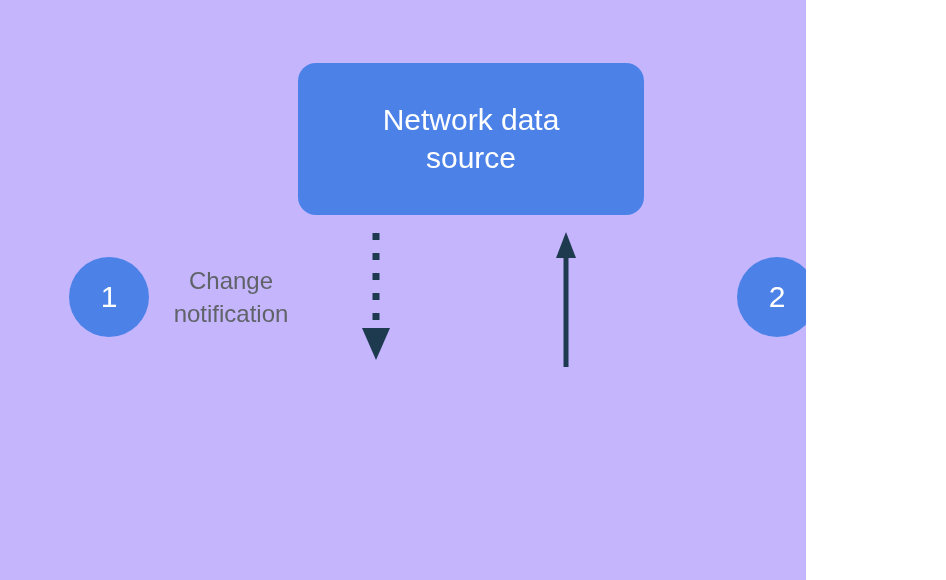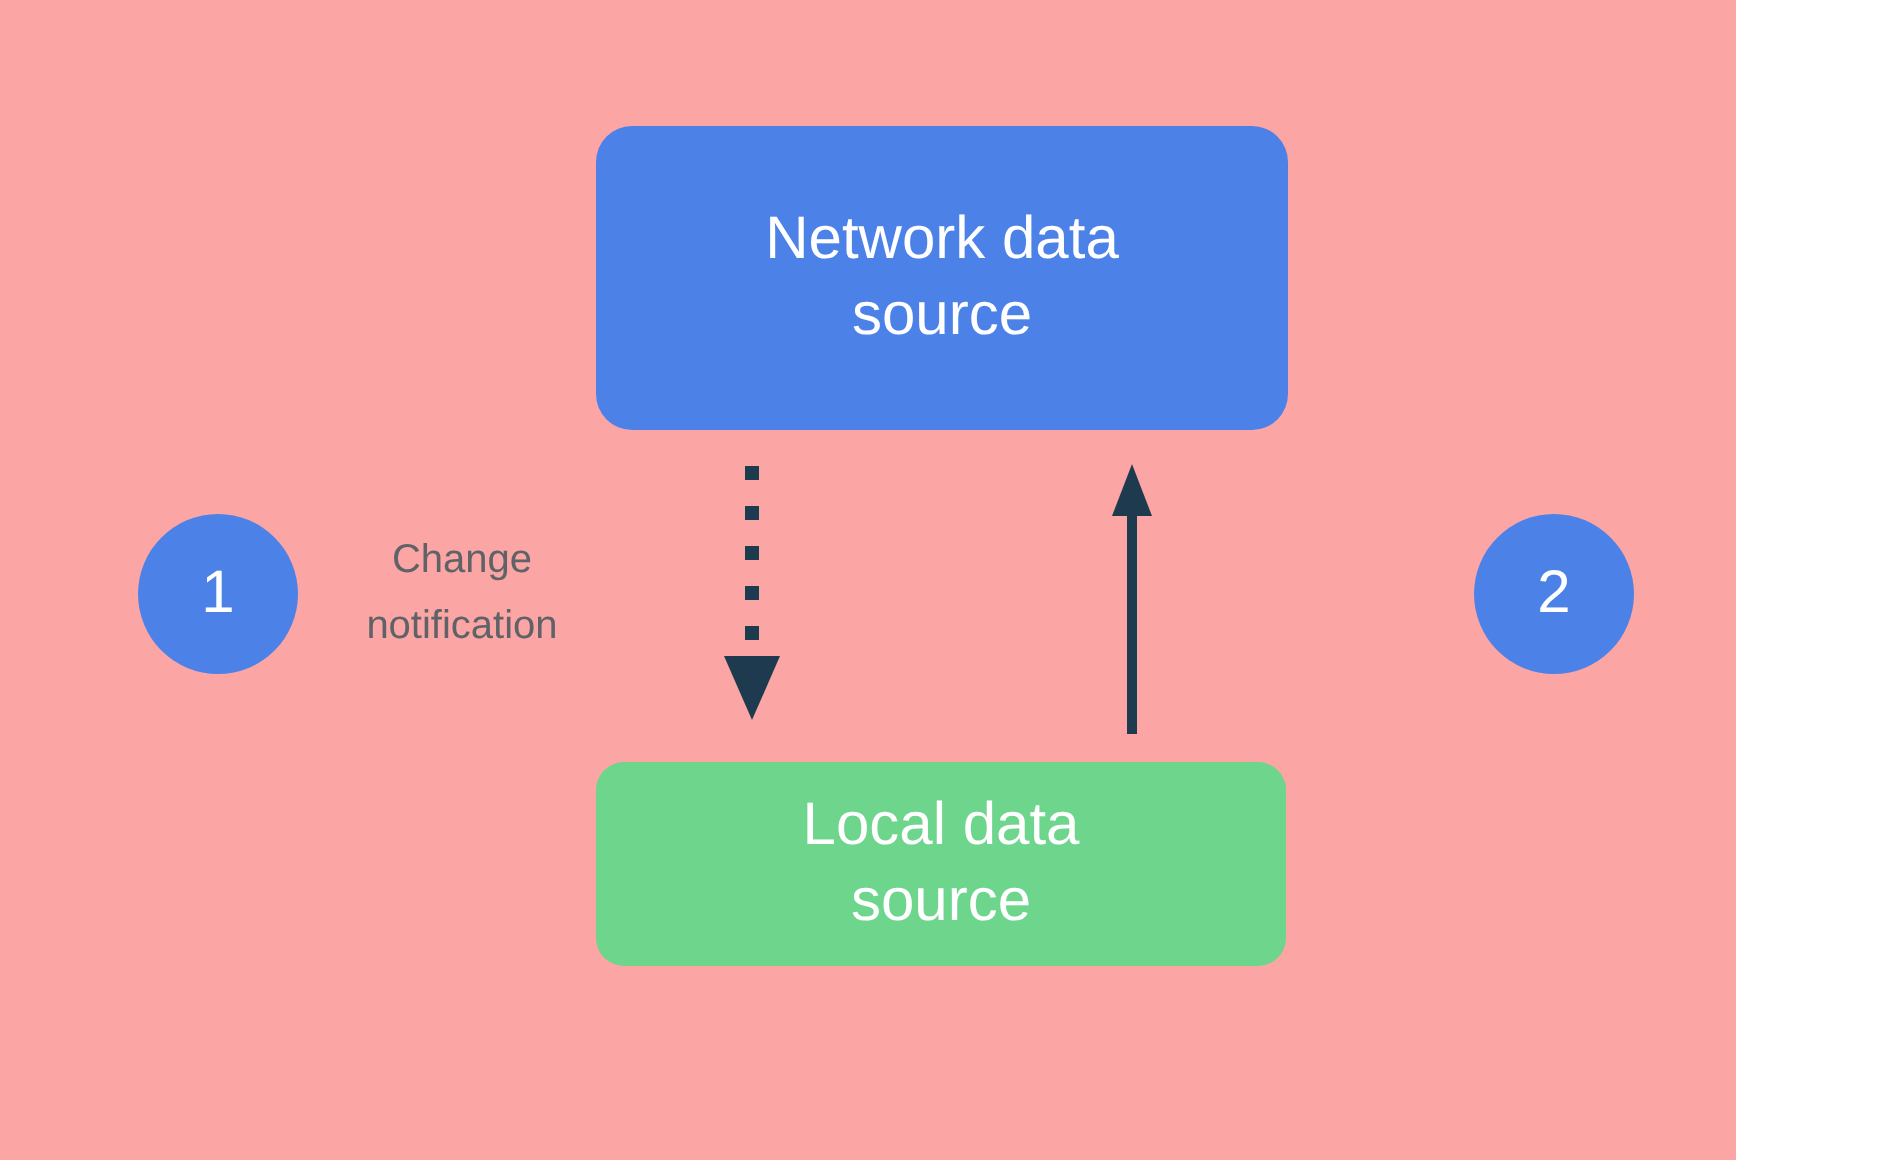--- a/index.html
+++ b/index.html
@@ -2,23 +2,23 @@
 <html><head>
 <meta charset="utf-8">
 <style>
   html, body {
     margin: 0;
     padding: 0;
     background: #ffffff;
   }
   .canvas {
     position: relative;
-    width: 868px;
+    width: 806px;
     height: 580px;
-    background: #fca5a5;
+    background: #c4b5fd;
     overflow: hidden;
     font-family: "Liberation Sans", "DejaVu Sans", sans-serif;
   }
   .node {
     position: absolute;
     display: flex;
     align-items: center;
     justify-content: center;
     text-align: center;
     color: #ffffff;
@@ -64,39 +64,36 @@
     display: flex;
     align-items: center;
     justify-content: center;
   }
   .badge-1 { left: 69px; top: 257px; }
   .badge-2 { left: 737px; top: 257px; }
   .step-label {
     position: absolute;
     top: 264px;
     color: #5F6368;
-    font-size: 20px;
+    font-size: 24px;
     line-height: 33px;
     text-align: center;
   }
   .step-label-1 { left: 151px; width: 160px; }
   .step-label-2 { left: 613px; width: 100px; }
 </style>
 </head>
 <body>
 
 <div class="canvas">
 
   <div class="node node-network">
     <span class="node-label">Network data source</span>
   </div>
 
-  <div class="node node-local">
-    <span class="node-label">Local data source</span>
-  </div>
 
   <svg class="arrow-layer" width="946" height="580" viewBox="0 0 946 580" xmlns="http://www.w3.org/2000/svg">
 
     <g>
       <line x1="376" y1="233" x2="376" y2="324" stroke-width="7" stroke-dasharray="7 13" stroke-linecap="butt" stroke="#1D3A4F"></line>
       <polygon points="362,328 390,328 376,360" fill="#1D3A4F"></polygon>
     </g>
 
     <g>
       <line x1="566" y1="367" x2="566" y2="256" stroke-width="5" stroke-linecap="butt" stroke="#1D3A4F"></line>

